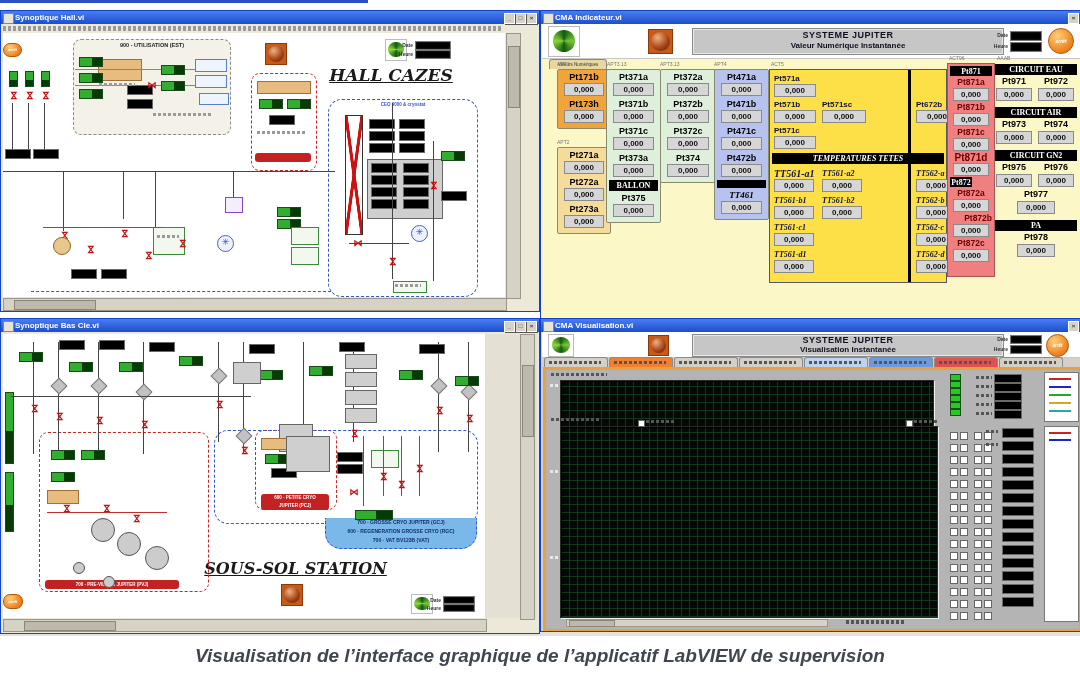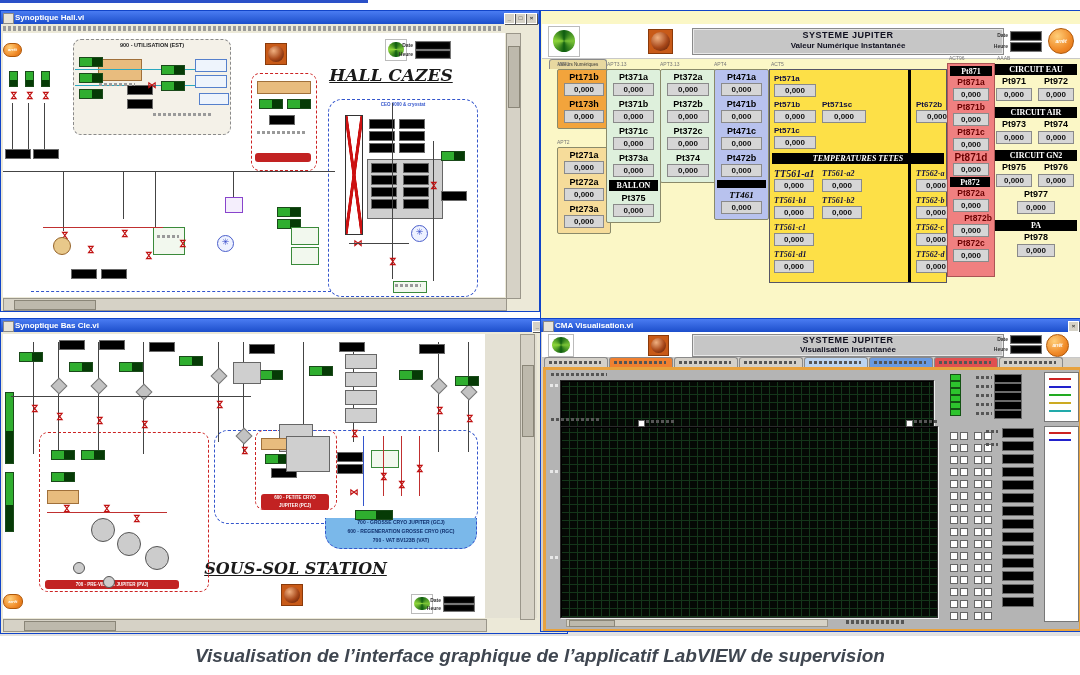--- a/index.html
+++ b/index.html
@@ -215,21 +215,21 @@
         </div>
     </div>
     <div class="scroll" style="left:505px;top:22px;width:13px;height:264px;">
       <div class="thumb" style="left:1px;top:12px;width:10px;height:60px;"></div>
       </div>
     <div class="scroll" style="left:2px;top:287px;width:502px;height:11px;">
       <div class="thumb" style="left:10px;top:1px;width:80px;height:8px;"></div>
       </div>
   </div>
 
-  <div class="win" id="win-bl" style="left:0;top:318px;width:538px;height:314px;padding-left:28px;">
+  <div class="win" id="win-bl" style="left:0;top:318px;width:538px;height:314px;">
     <div class="tbar"><span class="tico"></span>
       <span>Synoptique Bas Cle.vi</span>
       <span class="tbtn" style="right:2px;">×</span>
       <span class="tbtn" style="right:13px;">□</span>
       <span class="tbtn" style="right:24px;">_</span>
     </div>
     <div class="canvas" id="cv-bl" style="left:2px;top:15px;width:482px;height:284px;">
       <div class="abs serifTitle" style="left:200px;top:225px;width:185px;font-size:16px;text-align:center;">SOUS-SOL STATION</div>
       <div class="abs dash-red" style="left:36px;top:98px;width:168px;height:158px;"></div>
       <div class="abs dash-red" style="left:252px;top:96px;width:80px;height:78px;"></div>
@@ -337,20 +337,24 @@
     <div class="abs" style="left:484px;top:15px;width:52px;height:284px;background:#e4e1d4;"></div>
     <div class="scroll" style="left:519px;top:15px;width:13px;height:284px;">
       <div class="thumb" style="left:1px;top:30px;width:10px;height:70px;"></div>
       </div>
     <div class="scroll" style="left:2px;top:300px;width:482px;height:11px;">
       <div class="thumb" style="left:20px;top:1px;width:90px;height:8px;"></div>
       </div>
   </div>
 
   <div class="win" id="win-tr" style="left:540px;top:10px;width:540px;height:308px;background:#fbf7c6;">
+    <div class="tbar"><span class="tico"></span>
+      <span>CMA Indicateur.vi</span>
+      <span class="tbtn" style="right:2px;">×</span>
+    </div>
     <div class="hdrstrip" style="left:1px;top:13px;width:538px;height:34px;">
       <div class="abs logo" style="left:6px;top:2px;width:30px;height:29px;"></div>
       <div class="abs globe" style="left:106px;top:5px;width:23px;height:23px;"></div>
       <div class="hdrtitle" style="left:150px;top:4px;width:310px;height:25px;">
         <div class="hline1">SYSTEME JUPITER</div>
         <div class="hline2">Valeur Numérique Instantanée</div>
       </div>
       <div class="abs dtlabel" style="left:446px;top:7px;width:20px;">Date</div>
       <div class="abs dtbox" style="left:468px;top:7px;width:30px;height:8px;"></div>
       <div class="abs dtlabel" style="left:446px;top:18px;width:20px;">Heure</div>
@@ -491,21 +495,21 @@
             <div class="fval" style="width: 34px;">0,000</div>
           </div>
           <div style="position: absolute; left: 2px; top: 63px; width: 42px; height: 24px;">
             <div class="flab" style="color:#6a0000;font-size:8.5px;">Pt871c</div>
             <div class="fval" style="width: 34px;">0,000</div>
           </div>
           <div style="position: absolute; left: 2px; top: 88px; width: 42px; height: 24px;">
             <div class="flab" style="color:#6a0000;font-size:10px;">Pt871d</div>
             <div class="fval" style="width: 34px;">0,000</div>
           </div>
-          <div class="fban" style="position: absolute; left: 2px; top: 112px; width: 40px; height: 10px;">Pt872</div>
+          <div class="fban" style="position: absolute; left: 2px; top: 112px; width: 22px; height: 10px;">Pt872</div>
           <div style="position: absolute; left: 2px; top: 124px; width: 42px; height: 24px;">
             <div class="flab" style="color:#6a0000;font-size:8.5px;">Pt872a</div>
             <div class="fval" style="width: 34px;">0,000</div>
           </div>
           <div style="position: absolute; left: 2px; top: 149px; width: 42px; height: 24px;">
             <div class="flab" style="color:#6a0000;font-size:8.5px;text-align:right;">Pt872b</div>
             <div class="fval" style="width: 34px;">0,000</div>
           </div>
           <div style="position: absolute; left: 2px; top: 174px; width: 42px; height: 24px;">
             <div class="flab" style="color:#6a0000;font-size:8.5px;">Pt872c</div>

